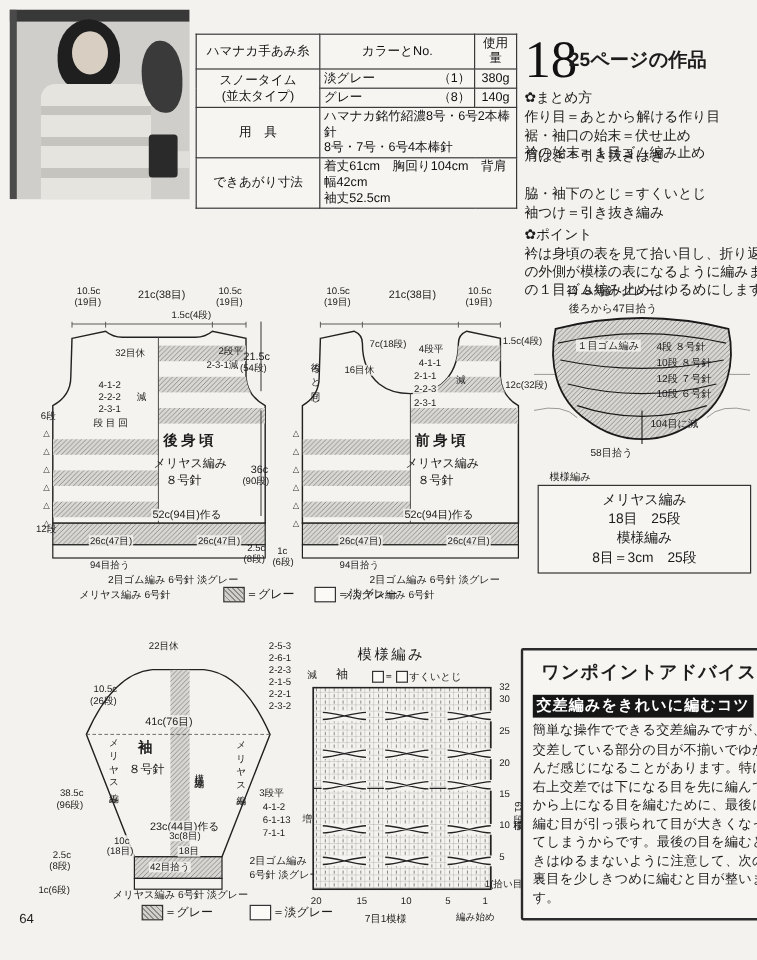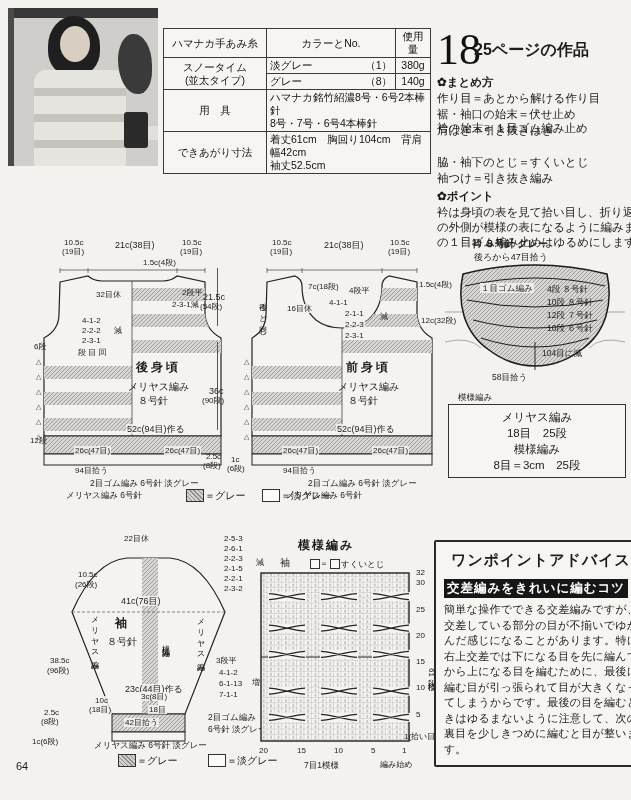--- a/index.html
+++ b/index.html
@@ -3,21 +3,21 @@
 <meta charset="utf-8">
 <style>
   html,body{margin:0;padding:0}
   #page{position:relative;width:631px;height:800px;background:#f3f2ee;overflow:hidden;
         font-family:"Liberation Sans",sans-serif;color:#1c1c1c}
   .abs{position:absolute}
   .lbl{position:absolute;font-size:9px;line-height:10px;color:#1c1c1c;white-space:pre}
   .s8{font-size:8px;line-height:9px}
   .s85{font-size:8.5px;line-height:10px}
   .s10{font-size:10px;line-height:11px}
-  .bold{font-weight:bold}
+  .bold{font-weight:normal}
   .halo{background:rgba(243,242,238,.85);padding:0 1px}
   .vert{writing-mode:vertical-rl;letter-spacing:2px}
   .tri{font-size:7px;line-height:15px;color:#333;white-space:pre-line;text-align:center}
   .bodyname{font-size:12px;font-weight:bold;letter-spacing:3px}
   
   table.info{position:absolute;left:163px;top:28px;width:268px;border-collapse:collapse;
              font-size:10.5px;background:#f6f5f2}
   .info td,.info th{border:1px solid #3a3a3a;padding:1px 3px;font-weight:normal;
                     text-align:center;color:#111;line-height:13px}
   .info .l{text-align:left}
@@ -204,21 +204,21 @@
         <rect x="10" y="150" width="90" height="13" fill="url(#hf)"></rect>
       </g>
       <path d="M100,60 V186" stroke="#444" stroke-width="0.8"></path>
       <rect x="10" y="168" width="180" height="18" fill="url(#hf)" stroke="#222" stroke-width="1"></rect>
       <rect x="10" y="186" width="180" height="11" fill="#f4f3ef" stroke="#222" stroke-width="1"></rect>
     </svg>
     <span class="lbl s8" style="left:66px;top:44px">7c(18段)</span>
     <span class="lbl s8 halo" style="left:44px;top:66px">16目休</span>
     <span class="lbl s8 vert" style="left:16px;top:58px;height:70px">後ろと同じ</span>
     <span class="lbl s8 halo" style="left:106px;top:48px">4段平</span>
-    <span class="lbl s8 halo" style="left:86px;top:60px">4-1-1</span>
+    <span class="lbl s8 halo" style="left:106px;top:60px">4-1-1</span>
     <span class="lbl s8 halo" style="left:102px;top:71px">2-1-1</span>
     <span class="lbl s8 halo" style="left:102px;top:82px">2-2-3</span>
     <span class="lbl s8 halo" style="left:102px;top:93px">2-3-1</span>
     <span class="lbl s8" style="left:138px;top:74px">減</span>
     <span class="tri abs" style="left:2px;top:116px">△
 △
 △
 △
 △
 △</span>

